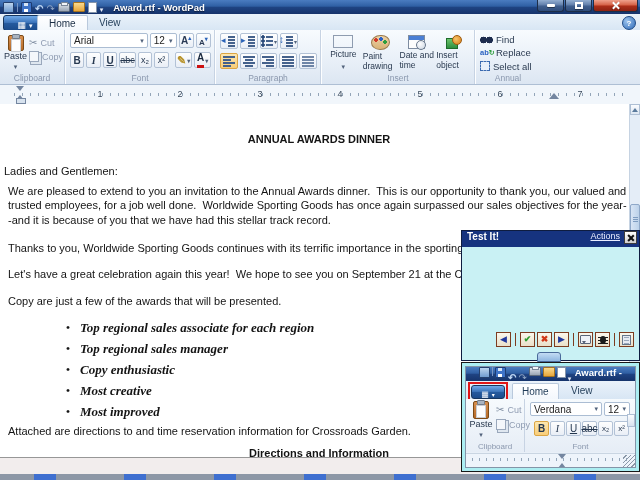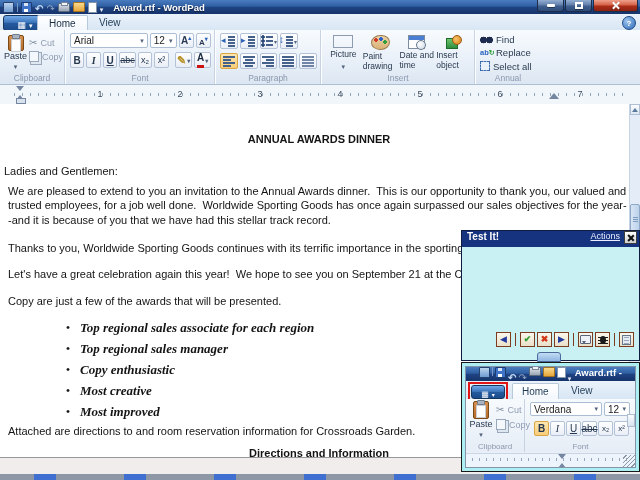--- a/index.html
+++ b/index.html
@@ -441,21 +441,21 @@
   <div class="d" style="top:61px;left:4px">Ladies and Gentlemen:</div>
   <div class="d" style="top:80px;left:8px;width:620px;line-height:14.4px">We are pleased to extend to you an invitation to the Annual Awards dinner.  This is our opportunity to thank you, our valued and trusted employees, for a job well done.  Worldwide Sporting Goods has once again surpassed our sales objectives for the year--and it is because of you that we have had this stellar track record.</div>
   <div class="d" style="top:138px;left:8px;width:700px">Thanks to you, Worldwide Sporting Goods continues with its terrific importance in the sporting goods retail</div>
   <div class="d" style="top:164px;left:8px;width:700px">Let's have a great celebration again this year!  We hope to see you on September 21 at the Crossroads G</div>
   <div class="d" style="top:191px;left:8px">Copy are just a few of the awards that will be presented.</div>
   <div class="bullet-item" style="top:216px"><span>Top regional sales associate for each region</span></div>
   <div class="bullet-item" style="top:237px"><span>Top regional sales manager</span></div>
   <div class="bullet-item" style="top:258px"><span>Copy enthusiastic</span></div>
   <div class="bullet-item" style="top:279px"><span>Most creative</span></div>
   <div class="bullet-item" style="top:300px"><span>Most improved</span></div>
-  <div class="d" style="top:321px;left:8px">Attached are directions to and room reservation information for Crossroads Garden.</div>
+  <div class="d" style="top:321px;left:8px">Attached are directions to and time reservation information for Crossroads Garden.</div>
   <div class="d ctr" style="top:343px">Directions and Information</div>
 </div>
 
 <div class="abs" id="vscroll">
   <div id="vs-up"></div>
   <div id="vs-thumb"></div>
 </div>
 
 <div class="abs" id="status"></div>
 <div class="abs" id="taskstrip"></div>

